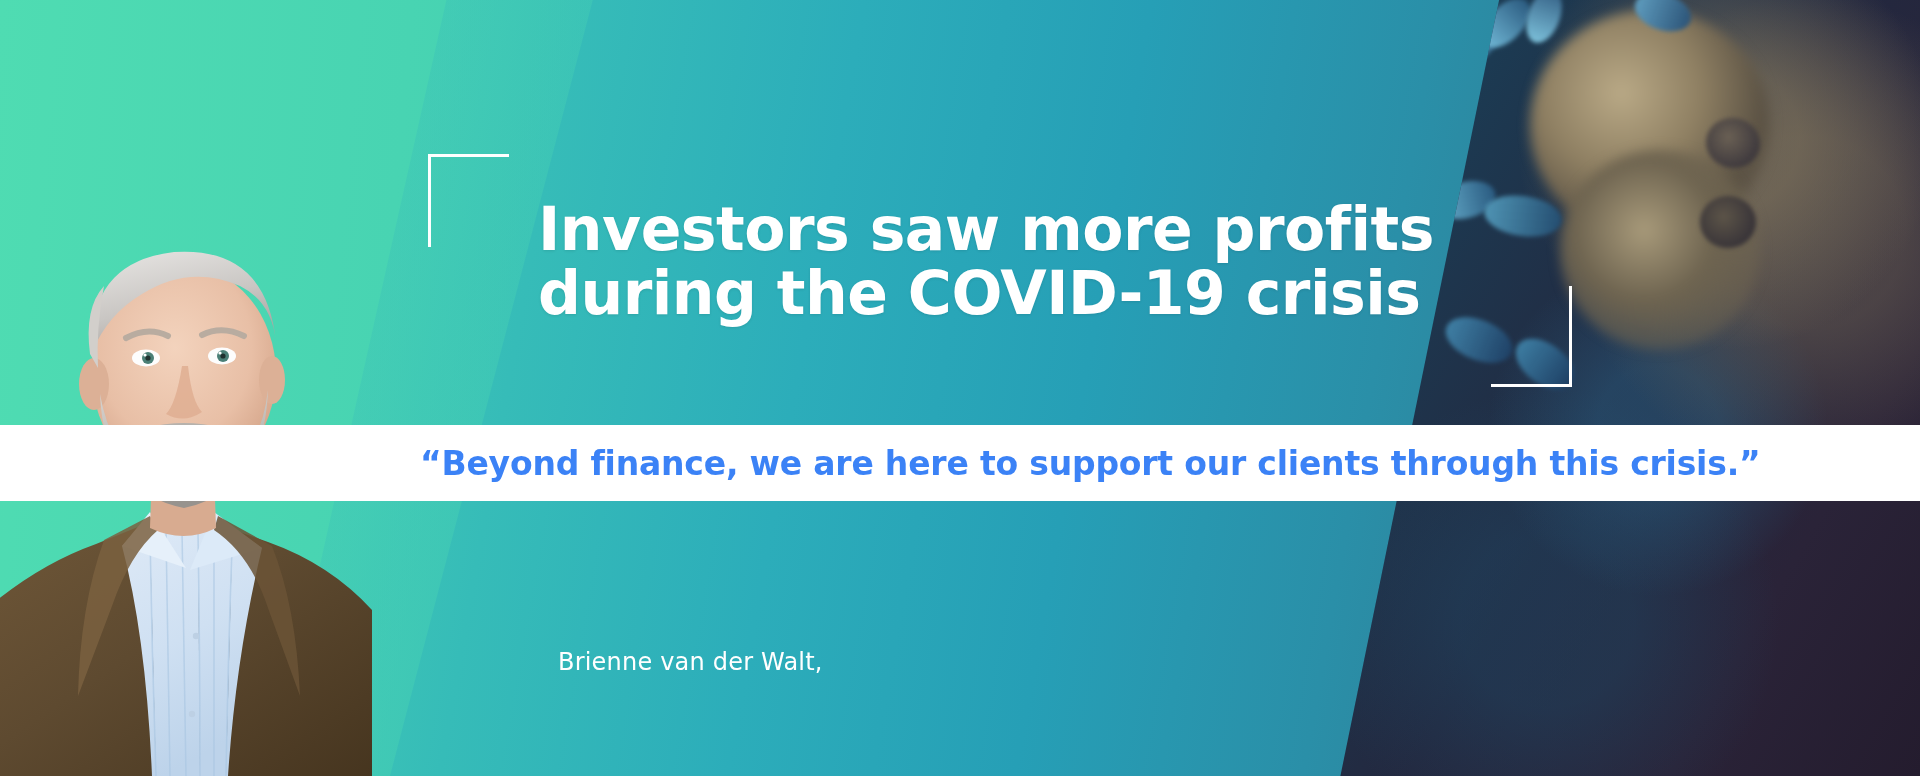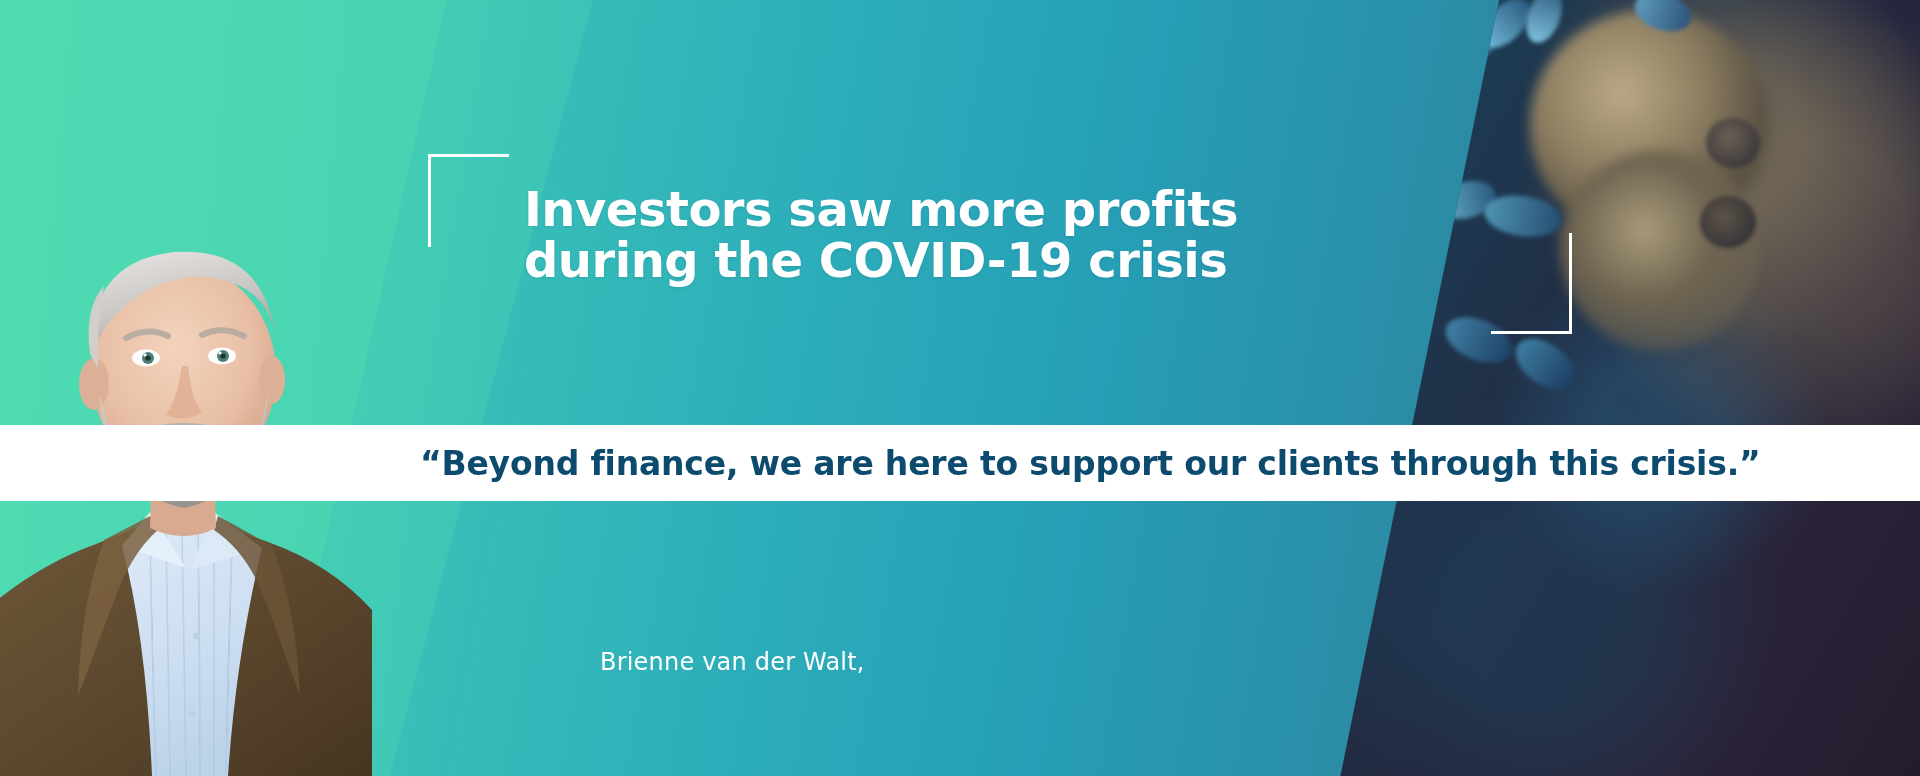--- a/index.html
+++ b/index.html
@@ -82,25 +82,25 @@
     width: 420px; height: 640px;
   }
 
   
   .headline-wrap {
     position: absolute;
     left: 520px; top: 180px;
     width: 960px;
   }
   .headline {
-    margin: 4px;
+    margin: 18px;
     color: #ffffff;
     font-family: "DejaVu Sans", sans-serif;
     font-weight: 700;
-    font-size: 48px;
+    font-size: 60px;
     line-height: 1.06;
     letter-spacing: -0.5px;
     white-space: pre-line;
     text-shadow: 0 1px 3px rgba(0,0,0,0.10);
   }
   .bracket {
     position: absolute;
     border-color: #ffffff;
     border-style: solid;
   }
@@ -120,34 +120,33 @@
     position: absolute;
     left: 0; top: 425px;
     width: 100%; height: 76px;
     background: #ffffff;
     display: flex;
     align-items: center;
   }
   .quote-text {
     margin: 0;
     margin-left: 420px;
-    color: #0c4a6e;
+    color: #3b82f6;
     font-family: "DejaVu Sans", sans-serif;
     font-weight: 600;
     font-size: 33px;
     letter-spacing: -0.2px;
     white-space: nowrap;
   }
 
   
   .attribution {
     position: absolute;
     left: 558px; top: 648px;
     color: #ffffff;
-    margin-left: 42px;
   }
   .attr-name {
     margin: 0;
     font-family: "DejaVu Sans", sans-serif;
     font-size: 24px;
     font-weight: 400;
     letter-spacing: 0.2px;
   }
   .attr-role {
     margin: 6px 0 0 0;

